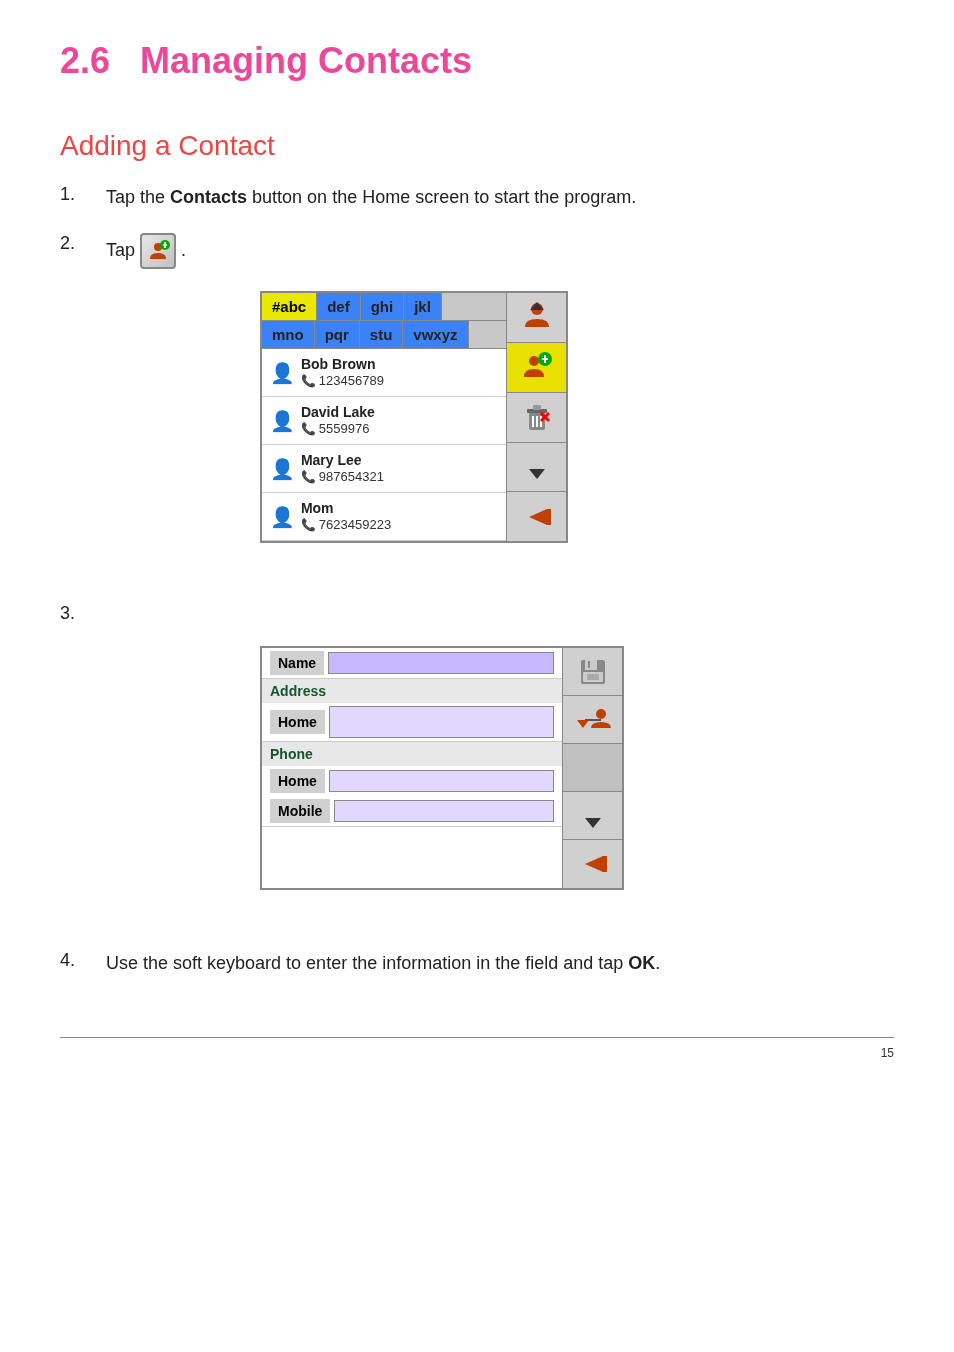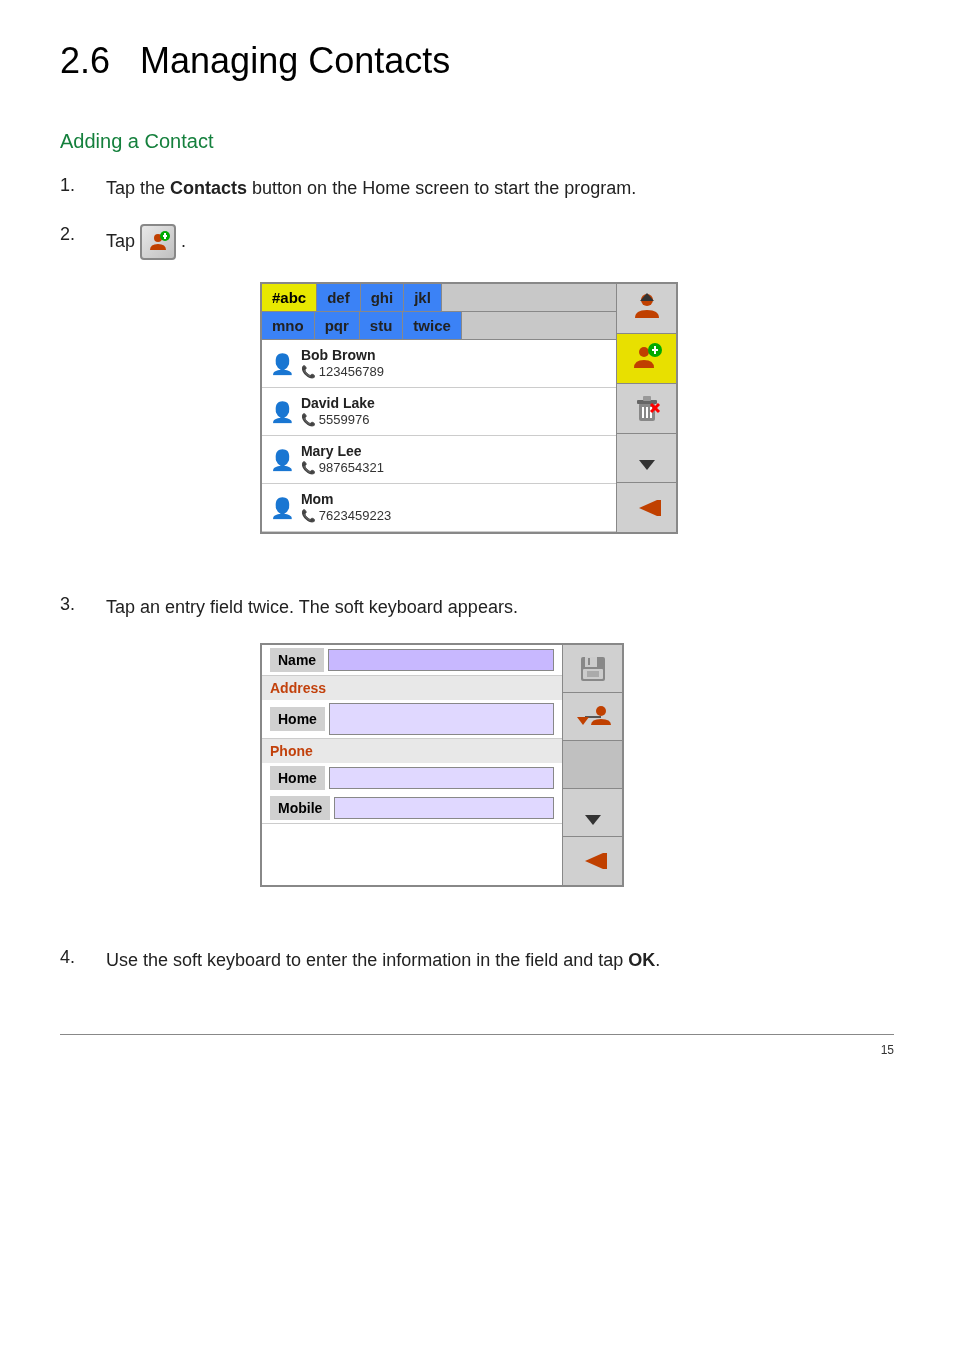--- a/index.html
+++ b/index.html
@@ -8,30 +8,30 @@
       min-height: 1352px;
       background: #fff;
       font-family: Arial, sans-serif;
       font-size: 18px;
       color: #222;
       padding: 40px 60px 60px 60px;
     }
 
     h1 {
       font-size: 36px;
-      font-weight: normal;
+      font-weight: bold;
       margin-bottom: 2px;
-      color: #000000;
+      color: #ec4899;
     }
 
     h2 {
-      font-size: 20px;
+      font-size: 28px;
       font-weight: normal;
       margin-bottom: 22px;
-      color: #15803d;
+      color: #ef4444;
       margin-top: 48px;
     }
 
     .step {
       display: flex;
       align-items: flex-start;
       margin-bottom: 22px;
       gap: 16px;
     }
 
@@ -66,21 +66,21 @@
     
     .contacts-widget {
       margin-left: 100px;
       margin-bottom: 30px;
       display: inline-flex;
       border: 2px solid #888;
       background: #d0d0d0;
     }
 
     .contacts-main {
-      width: 354px;
+      width: 244px;
     }
 
     .contacts-header {
       display: flex;
       background: #c8c8c8;
       border-bottom: 1px solid #888;
     }
 
     .contacts-header .tab {
       padding: 5px 10px;
@@ -180,21 +180,21 @@
       border-bottom: 1px solid #ccc;
     }
 
     .form-label {
       padding: 4px 8px;
       font-size: 14px;
       font-weight: bold;
     }
 
     .form-label.orange {
-      color: #c2410c;
+      color: #14532d;
       background: #e8e8e8;
     }
 
     .form-label.dark {
       color: #000;
       background: #d0d0d0;
     }
 
     .form-input-row {
       display: flex;
@@ -268,21 +268,21 @@
         <div class="tab active">#abc</div>
         <div class="tab">def</div>
         <div class="tab">ghi</div>
         <div class="tab">jkl</div>
       </div>
 
       <div class="contacts-header">
         <div class="tab">mno</div>
         <div class="tab">pqr</div>
         <div class="tab">stu</div>
-        <div class="tab">twice</div>
+        <div class="tab">vwxyz</div>
       </div>
 
       <div class="contacts-list">
         <div class="contact-item">
           <span class="contact-icon">👤</span>
           <div class="contact-info">
             <span class="contact-name">Bob Brown</span>
             <span class="contact-phone">
               <span class="phone-icon">📞</span>
               123456789
@@ -368,21 +368,20 @@
           <polygon points="28,10 10,18 28,26" fill="#c04000"></polygon>
           <rect x="28" y="10" width="4" height="16" fill="#c04000"></rect>
         </svg>
       </div>
     </div>
   </div>
 </div>
 
 <div class="step">
   <span class="step-num">3.</span>
-  <span class="step-text">Tap an entry field twice. The soft keyboard appears.</span>
 </div>
 
 <div style="margin-left:100px; margin-bottom:30px;">
   <div class="form-widget">
     <div class="form-main">
 
       <div class="form-row">
         <div class="form-input-row">
           <div class="form-label dark">Name</div>
           <div class="form-field" style="background:#c8b8ff;"></div>

